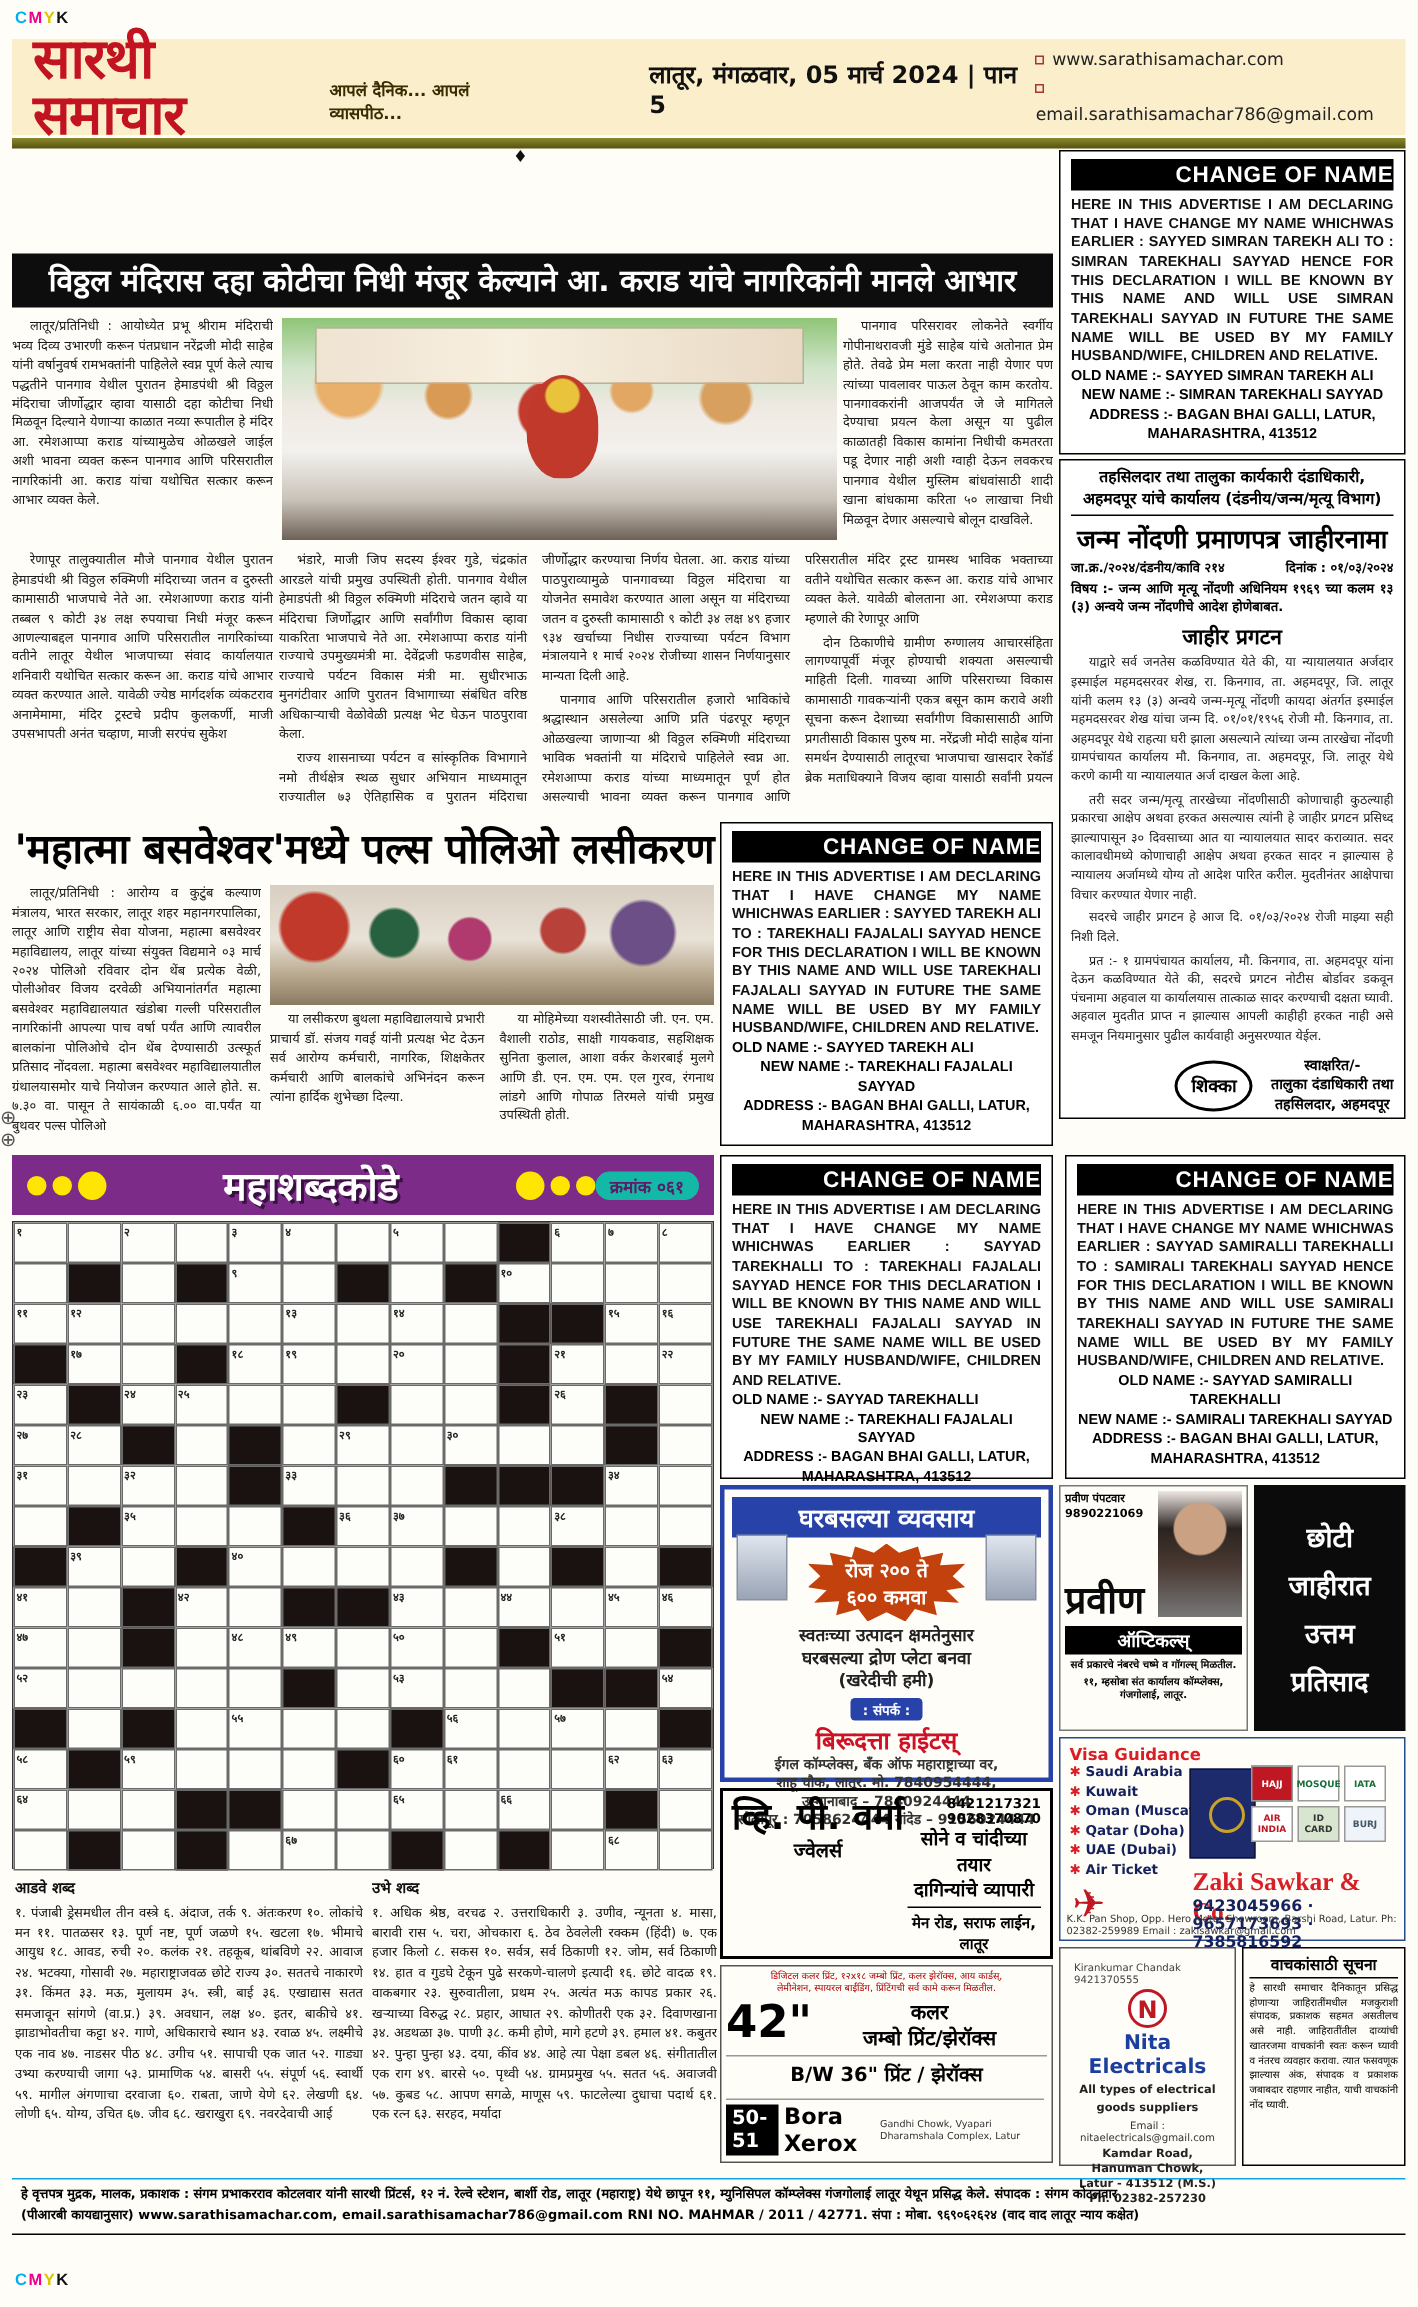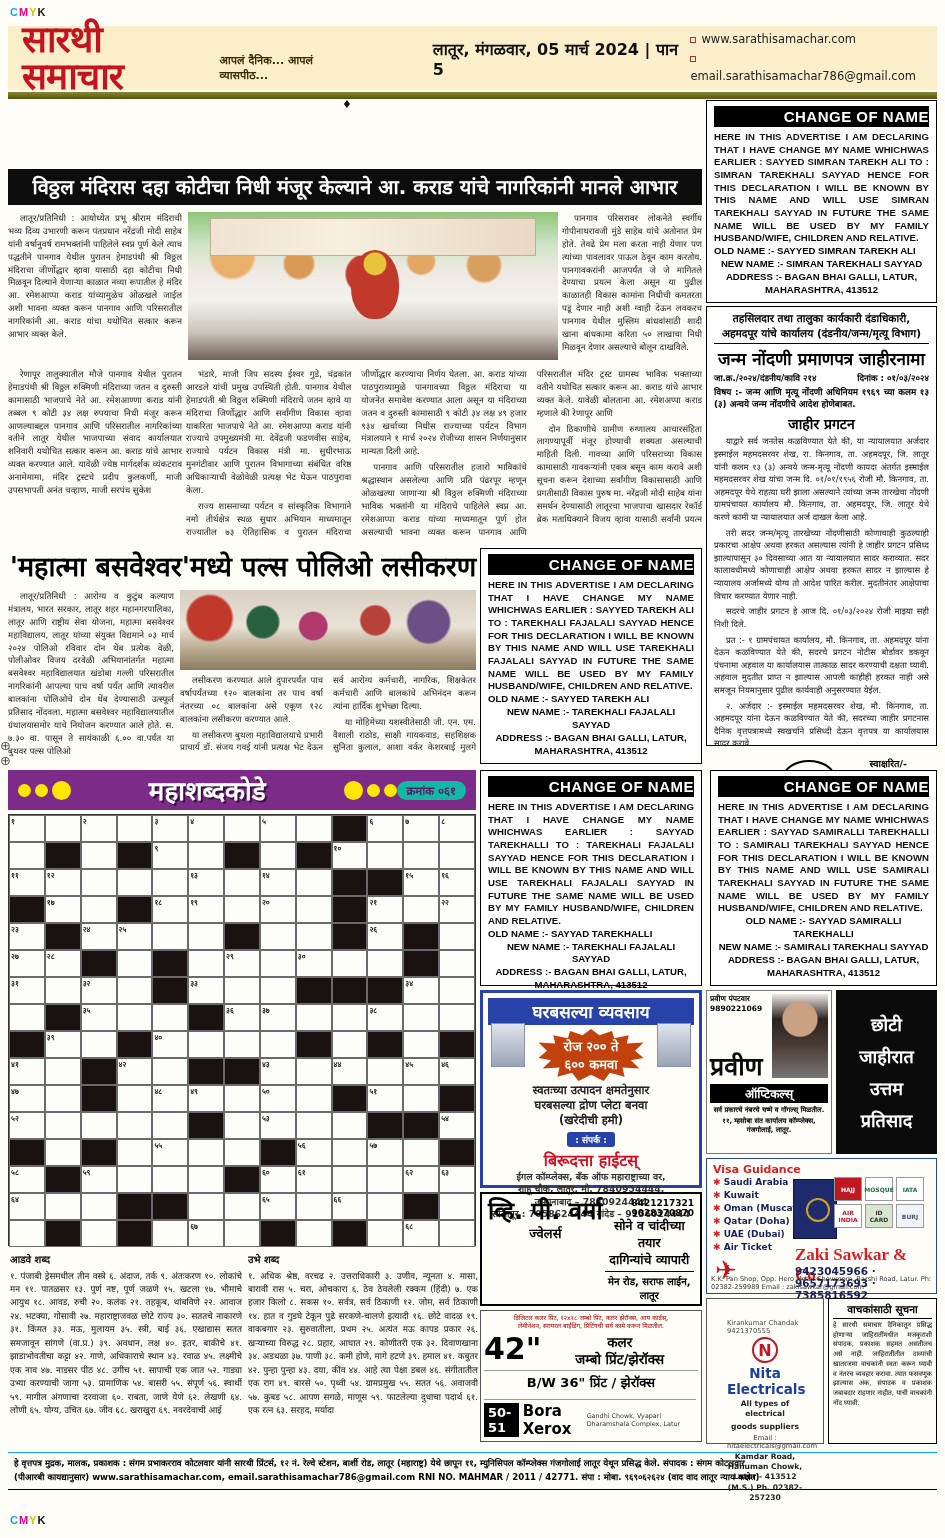--- a/index.html
+++ b/index.html
@@ -142,21 +142,21 @@
   #ad-bora { left:480px; top:1310px; width:222px; height:132px; border:1px solid #555; padding:3px; }
   .bora-tiny { font-size:6.3px; color:#a00; line-height:1.3; text-align:center; }
   #bora-42 { font-size:30px; font-weight:bold; float:left; line-height:1; }
   .bora-mid { font-size:13.5px; font-weight:bold; text-align:center; line-height:1.25; }
   .bora-bw { font-size:13px; font-weight:bold; text-align:center; border-top:1px solid #999; margin-top:2px; padding-top:2px; }
   #bora-strip { position:absolute; left:3px; bottom:3px; width:212px; display:flex; align-items:center; gap:4px; border-top:1px solid #999; padding-top:2px; }
   #bora-5051 { background:#000; color:#fff; font-size:13px; font-weight:bold; padding:2px 4px; }
   #bora-name { font-size:15px; font-weight:bold; }
   #bora-addr { font-size:6.4px; color:#333; }
 
-  #ad-nita { left:706px; top:1298px; width:118px; height:146px; border:1px solid #555; padding:20px; text-align:center; }
+  #ad-nita { left:706px; top:1298px; width:118px; height:146px; border:1px solid #555; padding:9px; text-align:center; }
   .nita-top { font-size:6.8px; color:#444; text-align:left; }
   #nita-logo { width:26px; height:26px; border-radius:50%; background:#fff; border:2px solid #c01822; color:#c01822; font-size:16px; font-weight:bold; line-height:23px; margin:2px auto; }
   #nita-name { color:#1b3f9e; font-size:13.5px; font-weight:bold; }
   .nita-line { font-size:7.6px; font-weight:bold; color:#222; line-height:1.35; margin-top:2px; }
   .nita-email { font-size:6.8px; color:#333; margin-top:2px; }
 
   #ad-suchana { left:828px; top:1298px; width:109px; height:146px; border:1px solid #000; padding:3px 4px; }
   #suchana-head { font-size:10.5px; font-weight:bold; text-align:center; border-bottom:1px solid #000; padding-bottom:2px; margin-bottom:2px; }
   #suchana-body { font-size:6.7px; text-align:justify; line-height:1.45; }
 
@@ -204,21 +204,20 @@
       <p>पानगाव आणि परिसरातील हजारो भाविकांचे श्रद्धास्थान असलेल्या आणि प्रति पंढरपूर म्हणून ओळखल्या जाणाऱ्या श्री विठ्ठल रुक्मिणी मंदिराच्या भाविक भक्तांनी या मंदिराचे पाहिलेले स्वप्न आ. रमेशआप्पा कराड यांच्या माध्यमातून पूर्ण होत असल्याची भावना व्यक्त करून पानगाव आणि परिसरातील मंदिर ट्रस्ट ग्रामस्थ भाविक भक्ताच्या वतीने यथोचित सत्कार करून आ. कराड यांचे आभार व्यक्त केले. यावेळी बोलताना आ. रमेशअप्पा कराड म्हणाले की रेणापूर आणि</p>
       <p>दोन ठिकाणीचे ग्रामीण रुग्णालय आचारसंहिता लागण्यापूर्वी मंजूर होण्याची शक्यता असल्याची माहिती दिली. गावच्या आणि परिसराच्या विकास कामासाठी गावकऱ्यांनी एकत्र बसून काम करावे अशी सूचना करून देशाच्या सर्वांगीण विकासासाठी आणि प्रगतीसाठी विकास पुरुष मा. नरेंद्रजी मोदी साहेब यांना समर्थन देण्यासाठी लातूरचा भाजपाचा खासदार रेकॉर्ड ब्रेक मताधिक्याने विजय व्हावा यासाठी सर्वांनी प्रयत्न करावेत असे आवाहन आ. रमेशआप्पा कराड यांनी यावेळी केले.</p>
     </div>
 
   <div class="abs" id="polio-head">'महात्मा बसवेश्वर'मध्ये पल्स पोलिओ लसीकरण</div>
   <div class="abs bodytxt" id="polio-col1">
       <p>लातूर/प्रतिनिधी : आरोग्य व कुटुंब कल्याण मंत्रालय, भारत सरकार, लातूर शहर महानगरपालिका, लातूर आणि राष्ट्रीय सेवा योजना, महात्मा बसवेश्वर महाविद्यालय, लातूर यांच्या संयुक्त विद्यमाने ०३ मार्च २०२४ पोलिओ रविवार दोन थेंब प्रत्येक वेळी, पोलीओवर विजय दरवेळी अभियानांतर्गत महात्मा बसवेश्वर महाविद्यालयात खंडोबा गल्ली परिसरातील नागरिकांनी आपल्या पाच वर्षा पर्यंत आणि त्यावरील बालकांना पोलिओचे दोन थेंब देण्यासाठी उत्स्फूर्त प्रतिसाद नोंदवला. महात्मा बसवेश्वर महाविद्यालयातील ग्रंथालयासमोर याचे नियोजन करण्यात आले होते. स. ७.३० वा. पासून ते सायंकाळी ६.०० वा.पर्यंत या बुथवर पल्स पोलिओ</p>
     </div>
   <div class="abs" id="polio-photo"></div>
   <div class="abs bodytxt" id="polio-below">
-      <p>लसीकरण करण्यात आले दुपारपर्यंत पाच वर्षापर्यंतच्या १२० बालकांना तर पाच वर्षा नंतरच्या ०८ बालकांना असे एकूण १२८ बालकांना लसीकरण करण्यात आले.</p>
       <p>या लसीकरण बुथला महाविद्यालयाचे प्रभारी प्राचार्य डॉ. संजय गवई यांनी प्रत्यक्ष भेट देऊन सर्व आरोग्य कर्मचारी, नागरिक, शिक्षकेतर कर्मचारी आणि बालकांचे अभिनंदन करून त्यांना हार्दिक शुभेच्छा दिल्या.</p>
       <p>या मोहिमेच्या यशस्वीतेसाठी जी. एन. एम. वैशाली राठोड, साक्षी गायकवाड, सहशिक्षक सुनिता कुलाल, आशा वर्कर केशरबाई मुलगे आणि डी. एन. एम. एम. एल गुरव, रंगनाथ लांडगे आणि गोपाळ तिरमले यांची प्रमुख उपस्थिती होती.</p>
     </div>
 
   <div class="abs box con-box" style="left:480px; top:548px; width:222px; height:216px;">
     <div class="con-head">CHANGE OF NAME</div>
     <div class="con-body">HERE IN THIS ADVERTISE I AM DECLARING THAT I HAVE CHANGE MY NAME WHICHWAS EARLIER : SAYYED TAREKH ALI TO : TAREKHALI FAJALALI SAYYAD HENCE FOR THIS DECLARATION I WILL BE KNOWN BY THIS NAME AND WILL USE TAREKHALI FAJALALI SAYYAD IN FUTURE THE SAME NAME WILL BE USED BY MY FAMILY HUSBAND/WIFE, CHILDREN AND RELATIVE.</div>
     <div class="con-line left">OLD NAME :- SAYYED TAREKH ALI</div>
     <div class="con-line">NEW NAME :- TAREKHALI FAJALALI SAYYAD</div>
     <div class="con-line">ADDRESS :- BAGAN BHAI GALLI, LATUR, MAHARASHTRA, 413512</div>
@@ -239,21 +238,20 @@
       <span>जा.क्र./२०२४/दंडनीय/कावि २१४</span>
       <span>दिनांक : ०१/०३/२०२४</span>
     </div>
     <div class="notice-sub">विषय :- जन्म आणि मृत्यू नोंदणी अधिनियम १९६९ च्या कलम १३ (३) अन्वये जन्म नोंदणीचे आदेश होणेबाबत.</div>
     <div class="notice-proc">जाहीर प्रगटन</div>
     <div class="bodytxt" id="notice-body">
         <p>याद्वारे सर्व जनतेस कळविण्यात येते की, या न्यायालयात अर्जदार इस्माईल महमदसरवर शेख, रा. किनगाव, ता. अहमदपूर, जि. लातूर यांनी कलम १३ (३) अन्वये जन्म-मृत्यू नोंदणी कायदा अंतर्गत इस्माईल महमदसरवर शेख यांचा जन्म दि. ०१/०१/१९५६ रोजी मौ. किनगाव, ता. अहमदपूर येथे राहत्या घरी झाला असल्याने त्यांच्या जन्म तारखेचा नोंदणी ग्रामपंचायत कार्यालय मौ. किनगाव, ता. अहमदपूर, जि. लातूर येथे करणे कामी या न्यायालयात अर्ज दाखल केला आहे.</p>
         <p>तरी सदर जन्म/मृत्यू तारखेच्या नोंदणीसाठी कोणाचाही कुठल्याही प्रकारचा आक्षेप अथवा हरकत असल्यास त्यांनी हे जाहीर प्रगटन प्रसिध्द झाल्यापासून ३० दिवसाच्या आत या न्यायालयात सादर कराव्यात. सदर कालावधीमध्ये कोणाचाही आक्षेप अथवा हरकत सादर न झाल्यास हे न्यायालय अर्जामध्ये योग्य तो आदेश पारित करील. मुदतीनंतर आक्षेपाचा विचार करण्यात येणार नाही.</p>
         <p>सदरचे जाहीर प्रगटन हे आज दि. ०१/०३/२०२४ रोजी माझ्या सही निशी दिले.</p>
         <p>प्रत :- १ ग्रामपंचायत कार्यालय, मौ. किनगाव, ता. अहमदपूर यांना देऊन कळविण्यात येते की, सदरचे प्रगटन नोटीस बोर्डावर डकवून पंचनामा अहवाल या कार्यालयास तात्काळ सादर करण्याची दक्षता घ्यावी. अहवाल मुदतीत प्राप्त न झाल्यास आपली काहीही हरकत नाही असे समजून नियमानुसार पुढील कार्यवाही अनुसरण्यात येईल.</p>
-        <p>२. अर्जदार :- इस्माईल महमदसरवर शेख, मौ. किनगाव, ता. अहमदपूर यांना देऊन कळविण्यात येते की, सदरच्या जाहीर प्रगटनास दैनिक वृत्तपत्रामध्ये स्वखर्चाने प्रसिध्दी देऊन वृत्तपत्र या कार्यालयास सादर करावे.</p>
       </div>
     <div id="notice-sign">
       <div class="stamp">शिक्का</div>
       <div class="sig">
         <div>स्वाक्षरित/-</div>
         <div>तालुका दंडाधिकारी तथा</div>
         <div>तहसिलदार, अहमदपूर</div>
       </div>
     </div>
   </div>

